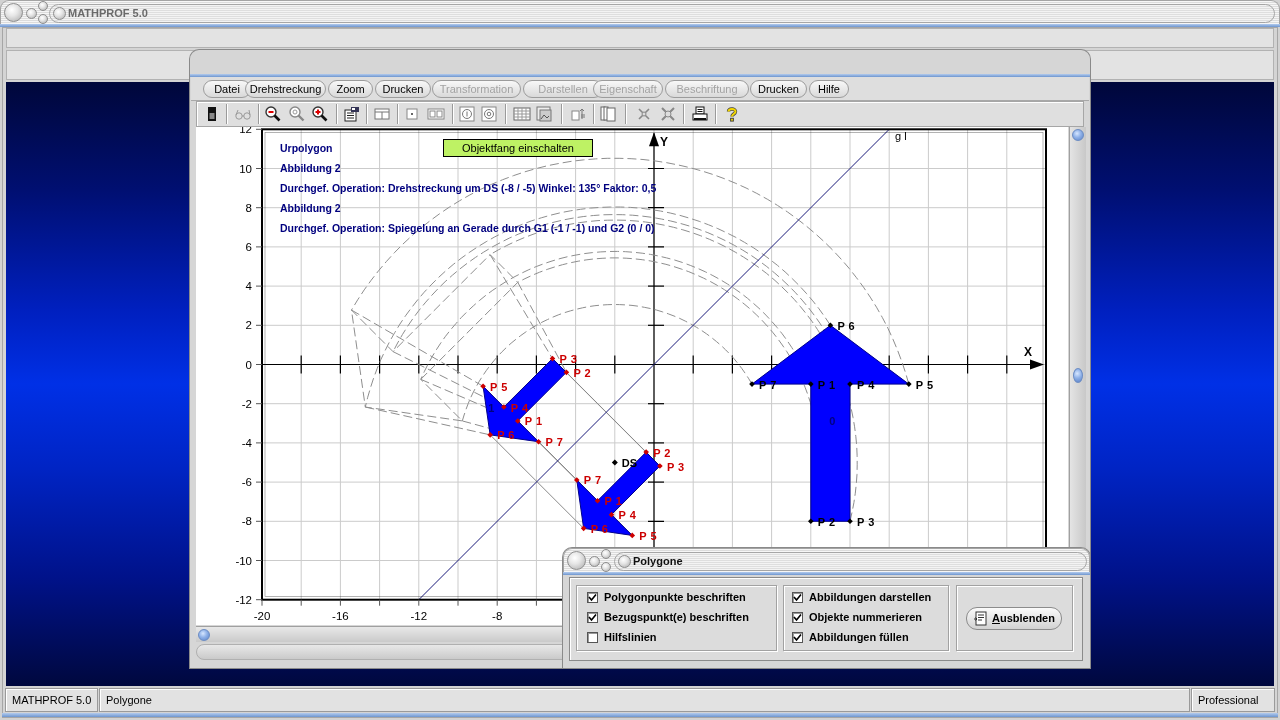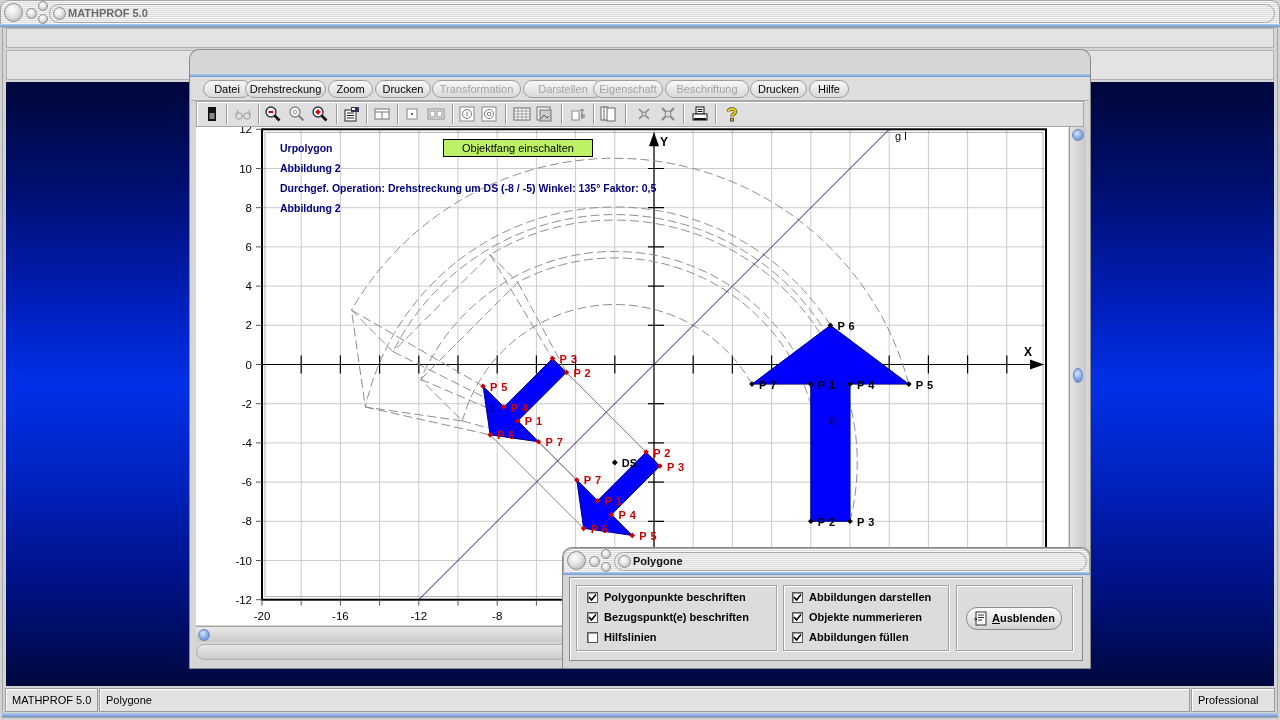--- a/index.html
+++ b/index.html
@@ -422,20 +422,21 @@
         <text x="56" y="476.70000000000005" font-size="11.5" text-anchor="end">-12</text>
         <text x="66" y="492.70000000000005" font-size="11.5" text-anchor="middle">-20</text>
         <text x="144.39999999999998" y="492.70000000000005" font-size="11.5" text-anchor="middle">-16</text>
         <text x="222.79999999999998" y="492.70000000000005" font-size="11.5" text-anchor="middle">-12</text>
         <text x="301.2" y="492.70000000000005" font-size="11.5" text-anchor="middle">-8</text>
       </svg>
     <div class="info" style="top:15px">Urpolygon</div>
     <div class="info" style="top:35px">Abbildung 2</div>
     <div class="info" style="top:55px">Durchgef. Operation: Drehstreckung um DS (-8 / -5)  Winkel: 135° Faktor: 0,5</div>
     <div class="info" style="top:75px">Abbildung 2</div>
+    <div class="info" style="top:95px">Durchgef. Operation: Spiegelung an Gerade durch G1 (-1 / -1) und G2 (0 / 0)</div>
     <div class="tooltip" style="left:247px;top:12px">Objektfang einschalten</div>
   </div>
 
   <div class="vscroll" style="left:879px;top:77px;width:17px;height:498px">
     <div class="blueorb" style="left:2px;top:2px;width:12px;height:12px"></div>
     <div class="blueorb" style="left:3px;top:241px;width:10px;height:15px"></div>
   </div>
   <div class="hscroll" style="left:6px;top:576px;width:872px;height:16px">
     <div class="blueorb" style="left:2px;top:2px;width:12px;height:12px"></div>
   </div>

